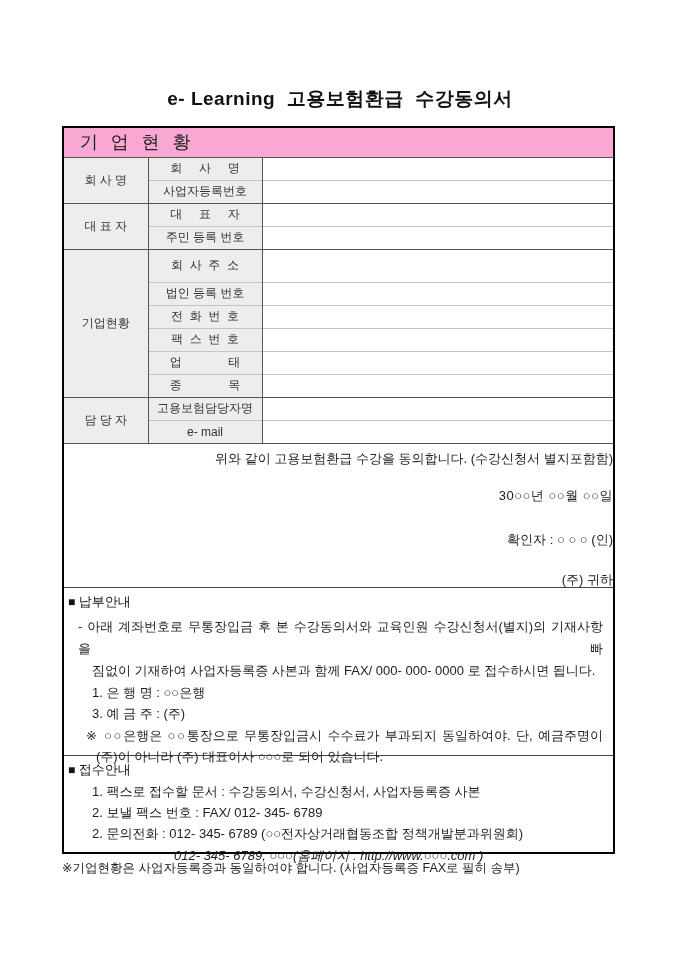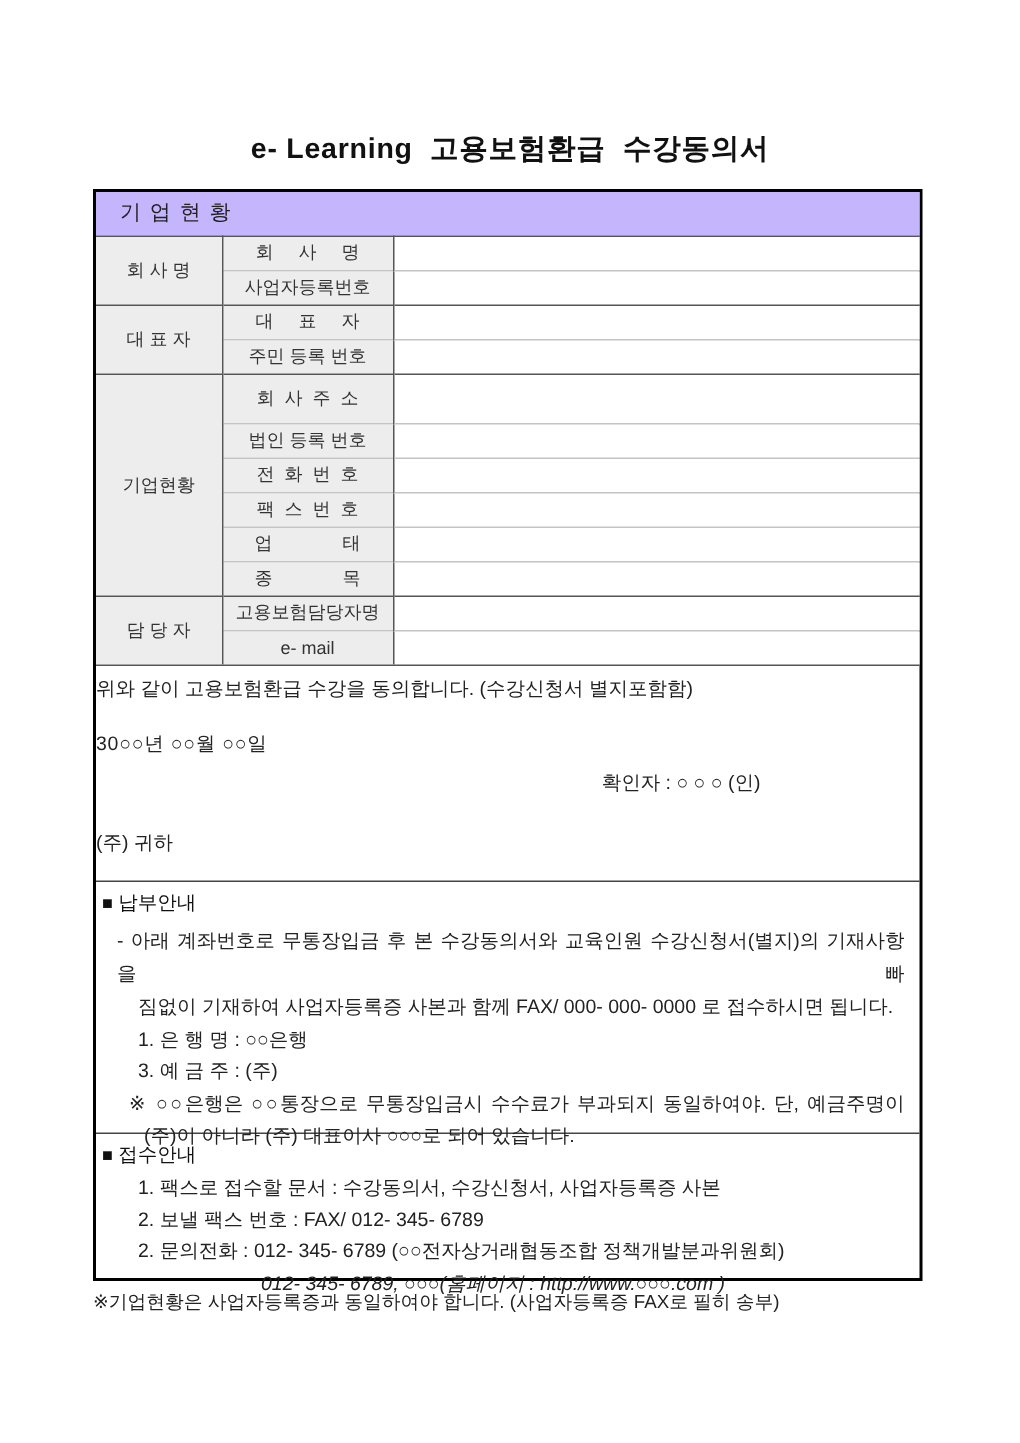--- a/index.html
+++ b/index.html
@@ -14,46 +14,46 @@
     text-align:center; font-size:19px; font-weight:bold; color:#111;
     white-space:pre; letter-spacing:0.5px;
   }
   .doc-box {
     position:absolute; left:62px; top:126px; width:553px;
     border:2px solid #000; background:#fff;
   }
   table.info { width:100%; border-collapse:collapse; table-layout:fixed; }
   table.info td { font-size:12px; color:#333; vertical-align:middle; overflow:hidden; }
   tr.hdr td {
-    height:29px; padding-left:16px; font-size:14px; letter-spacing:1px;
-    white-space:pre; border-bottom:1px solid #555; background:#c4b5fd; color:#222;
+    height:29px; padding-left:16px; font-size:18px; letter-spacing:1px;
+    white-space:pre; border-bottom:1px solid #555; background:#f9a8d4; color:#222;font-family:Liberation Mono, monospace;
   }
   tr.r23 td { height:23px; }
   tr.r33 td { height:33px; }
   td.c1 {
     background:#ededed; text-align:center; white-space:pre;
     border-right:1px solid #555; color:#333;
   }
   td.c2 {
     background:#ededed; text-align:center; white-space:pre;
     border-right:1px solid #555; color:#333;
   }
   td.c3 { background:#fff; }
   tr.gtop td { border-top:1px solid #555; }
   tr.inner td { border-top:1px solid #c4c4c4; }
 
   .consent {
     height:144px; border-top:1px solid #555; font-size:13px; color:#222;
     padding-top:5px;
   }
   .consent .line { line-height:20px; }
-  .consent .center { text-align:left; }
+  .consent .center { text-align:right; }
   .consent .statement { margin-top:0; }
   .consent .date { margin-top:17px; letter-spacing:0.5px; }
-  .consent .confirmer { margin-top:6px; text-align:right; padding-right:106px; }
+  .consent .confirmer { margin-top:24px; text-align:right; }
   .consent .recipient { margin-top:20px; }
 
   .guide {
     border-top:1px solid #444; font-size:13px; color:#222;
     padding:4px 8px 0 4px;
   }
   .guide .g-title { line-height:19px; white-space:pre; color:#111; }
   .guide .g-title .bullet { font-size:12px; }
   .pay { height:168px; }
   .recv { height:97px; }

